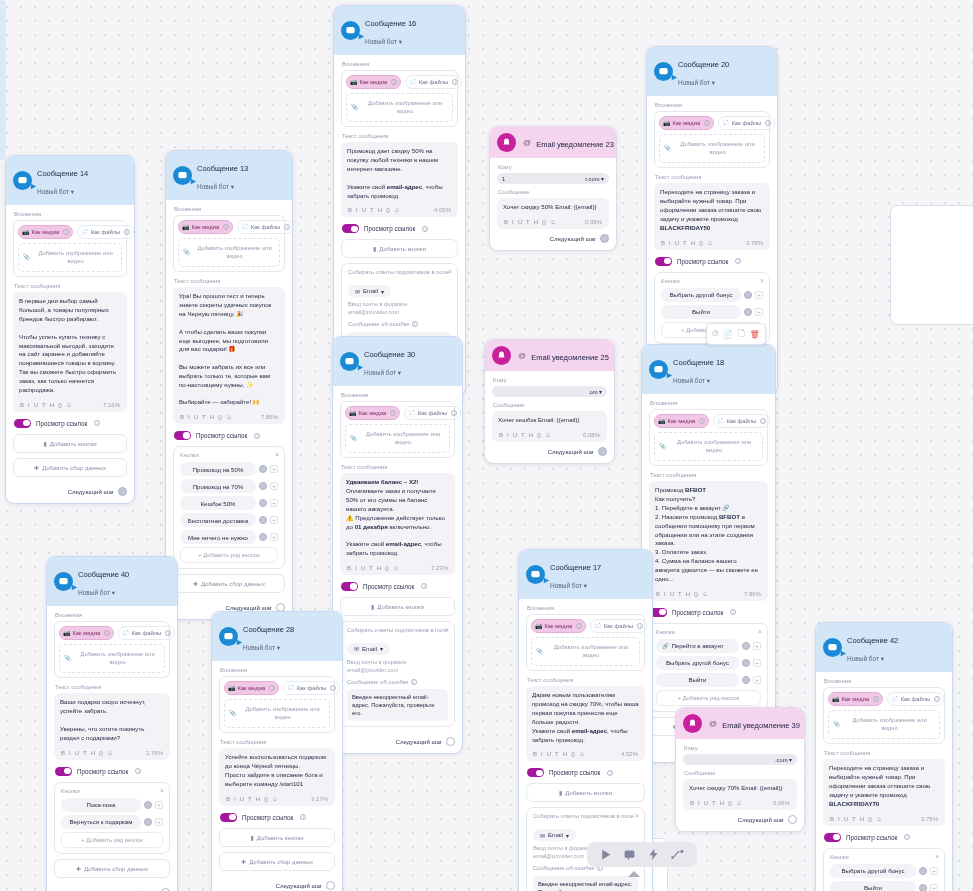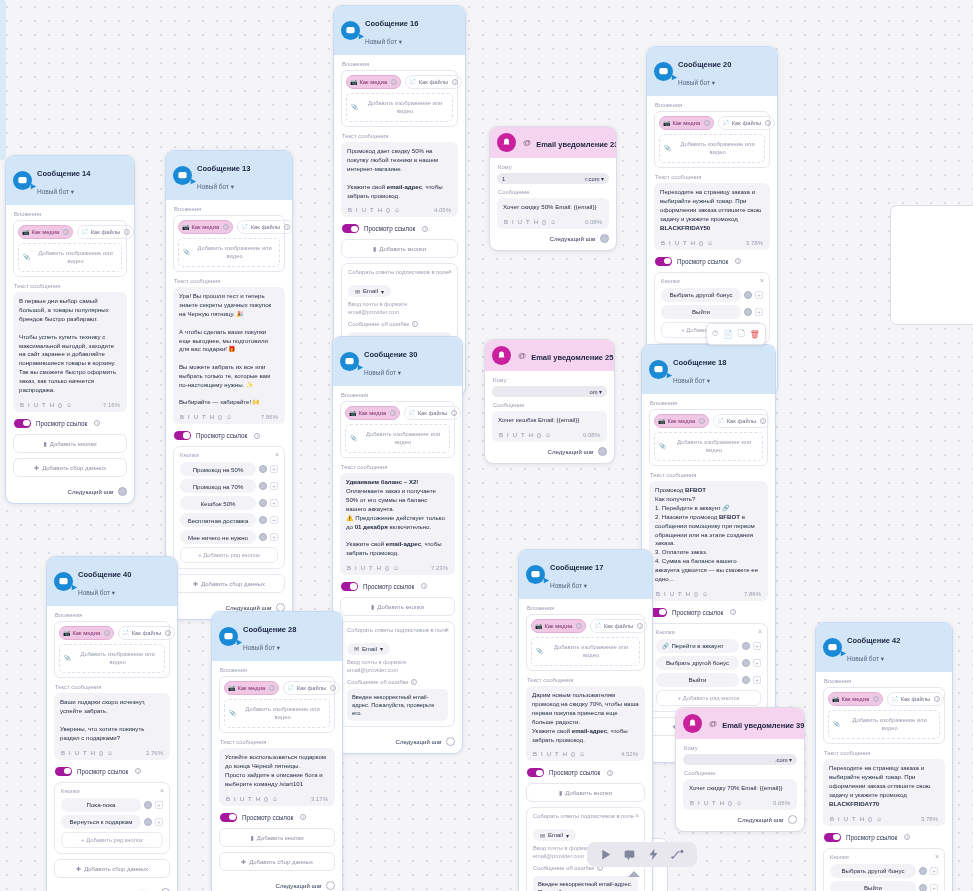--- a/index.html
+++ b/index.html
@@ -41,21 +41,21 @@
   }
   .avatar.pink { background: #c9219e; }
   .avatar svg { width: 11px; height: 11px; fill: #fff; }
   .send-badge {
     position: absolute; right: -7px; bottom: -1px;
     width: 10px; height: 10px;
     color: #1b8ad6; font-size: 9px; line-height: 10px;
   }
   .email-at { font-size: 8px; color: #7b5a78; margin-left: 2px; }
   .ntitles { line-height: 1.15; min-width: 0; }
-  .ntitle { font-size: 7.5px; font-weight: bold; color: #1a2340; white-space: nowrap; }
+  .ntitle { font-size: 7.5px; font-weight: normal; color: #1a2340; white-space: nowrap; }
   .nsub { font-size: 6.5px; color: #5a6480; white-space: nowrap; }
   .nbody { padding: 6px 7px 7px; }
   .seclabel { font-size: 5.8px; color: #9aa0b4; margin: 0 0 3px 1px; }
   .attbox {
     border: 1px solid #e6e6ee; border-radius: 6px;
     padding: 4px; margin-bottom: 6px;
   }
   .chips { display: flex; gap: 4px; margin-bottom: 4px; }
   .chip {
     flex: 1; display: flex; align-items: center; justify-content: center; gap: 2px;

